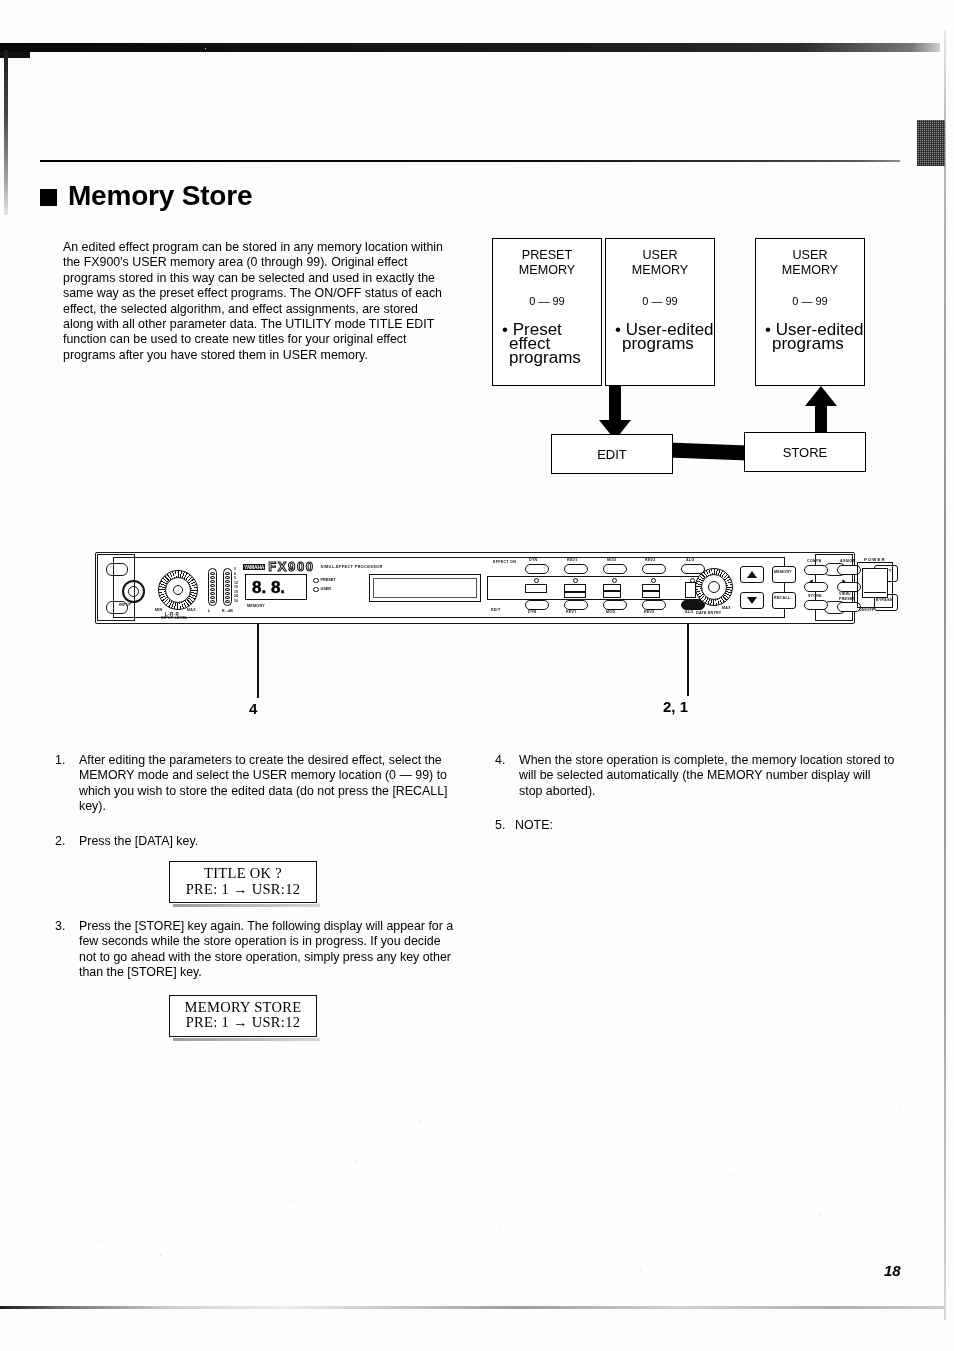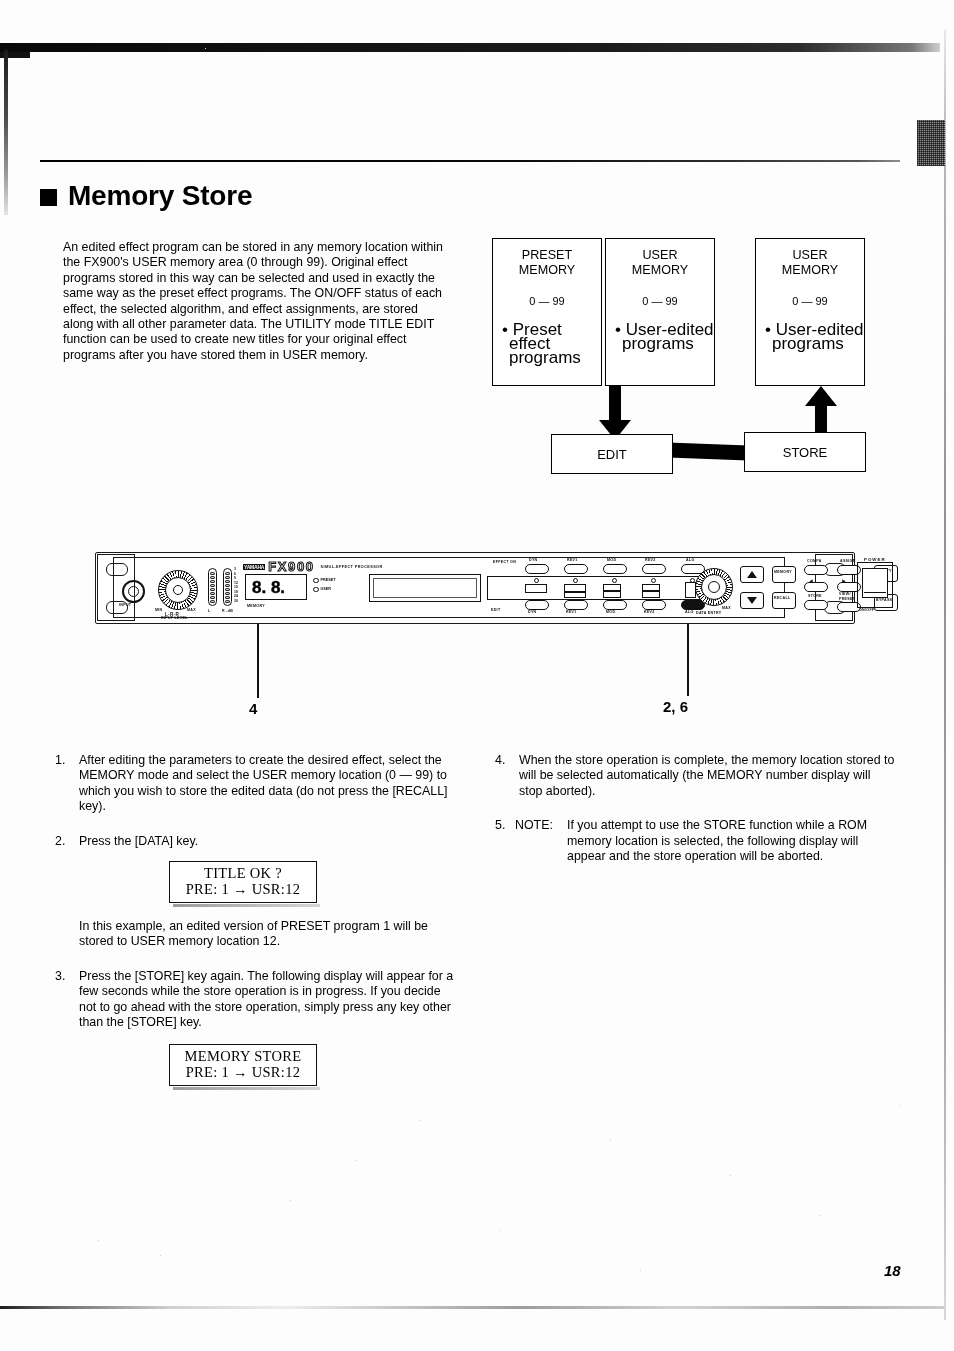--- a/index.html
+++ b/index.html
@@ -385,40 +385,39 @@
     <div class="lbl" style="left:769px;top:5px;font-size:4.4px;letter-spacing:1px;">POWER</div>
     <div class="power">
         <i></i>
       </div>
     <div class="lbl" style="left:764px;top:56px;">ON/OFF</div>
   </div>
 
   <div class="callout-line" style="left:257px;top:624px;height:74px;"></div>
   <div class="callout-num" style="left:249px;top:700px;">4</div>
   <div class="callout-line" style="left:687px;top:624px;height:72px;"></div>
-  <div class="callout-num" style="left:663px;top:698px;">2, 6</div>
+  <div class="callout-num" style="left:663px;top:698px;">2, 1</div>
 
   <div class="steps col-left">
     <div class="step">
       <span class="num">1.</span>
       <span>After editing the parameters to create the desired effect, select the MEMORY mode and select the USER memory location (0 — 99) to which you wish to store the edited data (do not press the [RECALL] key).</span>
     </div>
     <div class="step" style="margin-bottom:12px;">
       <span class="num">2.</span>
       <span>Press the [DATA] key.</span>
     </div>
 
     <div class="lcd-shadow" style="margin:0 0 16px 114px;width:148px;">
       <div class="lcdbox">
         <div class="l1">TITLE OK ?</div>
         <div class="l2">PRE: 1 → USR:12</div>
       </div>
     </div>
 
-    <div class="plain">In this example, an edited version of PRESET program 1 will be stored to USER memory location 12.</div>
 
     <div class="step" style="margin-bottom:14px;">
       <span class="num">3.</span>
       <span>Press the [STORE] key again. The following display will appear for a few seconds while the store operation is in progress. If you decide not to go ahead with the store operation, simply press any key other than the [STORE] key.</span>
     </div>
 
     <div class="lcd-shadow" style="margin:0 0 0 114px;width:148px;">
       <div class="lcdbox">
         <div class="l1">MEMORY STORE</div>
         <div class="l2">PRE: 1 → USR:12</div>
@@ -430,21 +429,20 @@
     <div class="step">
       <span class="num">4.</span>
       <span>When the store operation is complete, the memory location stored to will be selected automatically (the MEMORY number display will stop aborted).</span>
     </div>
     <div class="step" style="margin-bottom:16px;">
       <span class="num">5.</span>
     </div>
 
     <div class="note">
       <span class="nlabel">NOTE:</span>
-      <span>If you attempt to use the STORE function while a ROM memory location is selected, the following display will appear and the store operation will be aborted.</span>
     </div>
 
   </div>
 
   <div class="pagenum">18</div>
 
   <div class="speck" style="left:205px;top:48px;"></div>
   <div class="speck" style="left:610px;top:1140px;"></div>
   <div class="speck" style="left:355px;top:1160px;"></div>
   <div class="speck" style="left:730px;top:1175px;"></div>

